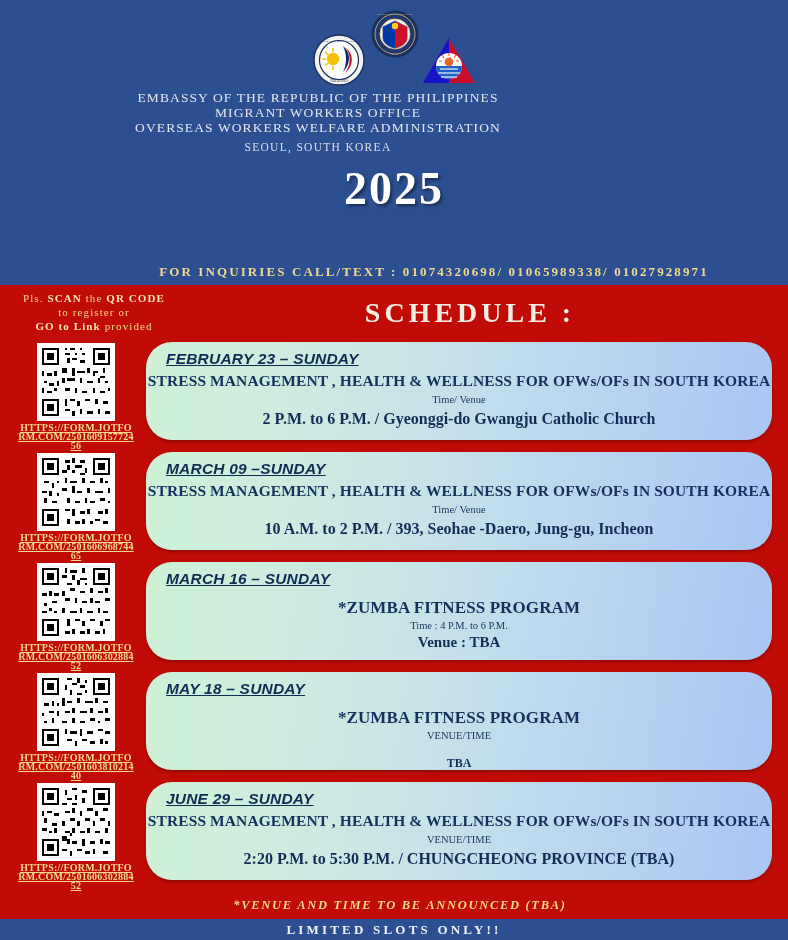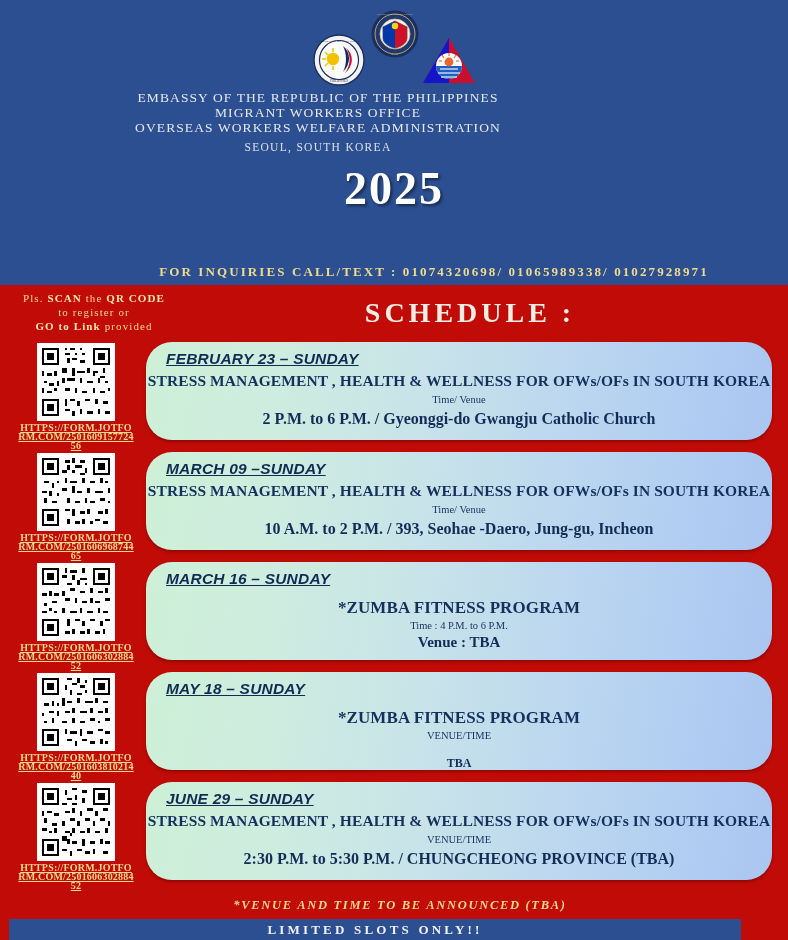--- a/index.html
+++ b/index.html
@@ -129,21 +129,21 @@
 
   
   .tba-note{
     position:absolute;left:0;top:892px;width:788px;height:27px;
     background:#C00B06;text-align:center;
     font-family:"Liberation Serif", serif;
     font-size:12.5px;font-weight:bold;font-style:italic;
     color:#F2D98C;letter-spacing:1.7px;line-height:27px;padding-left:6px;
   }
   .limited{
-    position:absolute;left:9px;top:919px;width:732px;height:21px;
+    position:absolute;left:0;top:919px;width:788px;height:21px;
     background:#2B4F91;text-align:center;
     font-family:"Liberation Serif", serif;
     font-size:13px;font-weight:bold;color:#F0F2F6;letter-spacing:3.2px;
     line-height:21px;
   }
 </style>
 </head>
 <body>
 
 <div class="poster">
@@ -599,21 +599,21 @@
               <rect x="9" y="20" width="2" height="2"></rect>
                 <rect x="12" y="19" width="1" height="1"></rect>
             </g>
           </svg>
           <span class="qr-link">HTTPS://FORM.JOTFORM.COM/250160630288452</span>
         </div>
         <div class="card">
           <div class="card-date">JUNE 29  – SUNDAY</div>
           <div class="card-heading">STRESS MANAGEMENT , HEALTH &amp; WELLNESS FOR OFWs/OFs IN SOUTH KOREA</div>
           <div class="card-sublabel">VENUE/TIME</div>
-          <div class="card-detail">2:30 P.M. to 5:30 P.M.  /  CHUNGCHEONG PROVINCE (TBA)</div>
+          <div class="card-detail">2:20 P.M. to 5:30 P.M.  /  CHUNGCHEONG PROVINCE (TBA)</div>
         </div>
       </div>
 
     </div>
   </div>
 
   <div class="tba-note">*VENUE AND TIME TO BE ANNOUNCED (TBA)</div>
   <div class="limited">LIMITED SLOTS  ONLY!!</div>
 
 </div>

